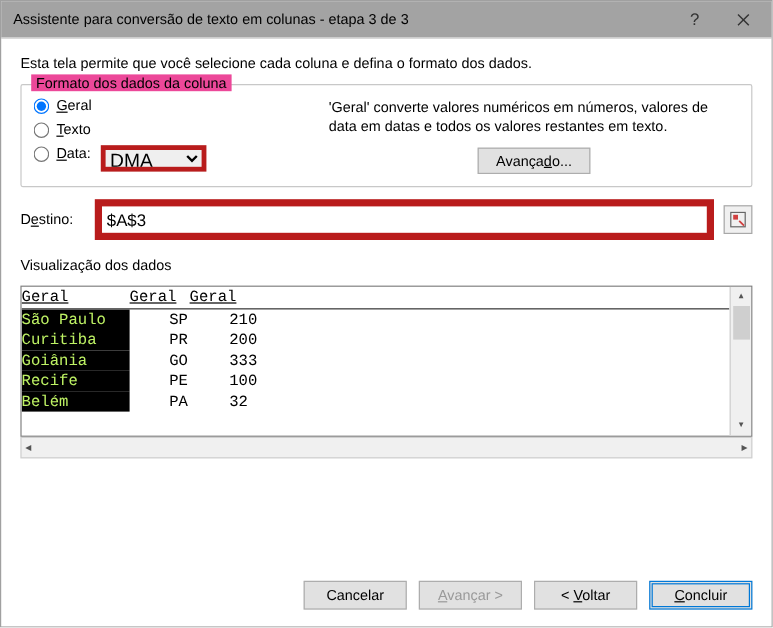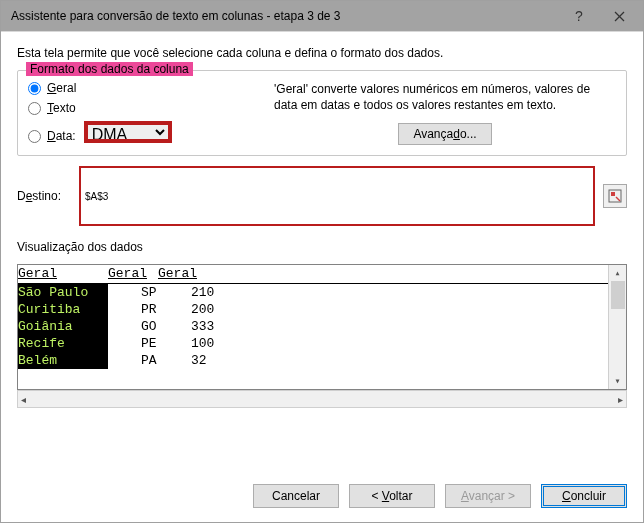--- a/index.html
+++ b/index.html
@@ -75,21 +75,21 @@
     gap: 6px;
   }
   .radio {
     display: flex;
     align-items: center;
     gap: 6px;
   }
   .radio input { margin: 0; }
   .radio-line {
     display: flex;
-    align-items: flex-end;
+    align-items: flex-start;
     gap: 8px;
   }
   select.date-select {
     width: 88px;
     height: 22px;
     font-family: inherit;
     font-size: 16px;
     border: 4px solid #b91c1c;
     background: #efefef;
   }
@@ -115,24 +115,24 @@
   .dest-row {
     display: flex;
     align-items: center;
     gap: 8px;
     margin: 8px 0 14px 0;
   }
   .dest-row .label { width: 54px; }
   .dest-input {
     flex: 1;
     height: 20px;
-    border: 2px solid #b91c1c;
-    padding: 18px 4px;
+    border: 6px solid #b91c1c;
+    padding: 1px 4px;
     font-family: inherit;
-    font-size: 10px;
+    font-size: 14px;
   }
   .refedit-btn {
     width: 22px;
     height: 22px;
     border: 1px solid #a8a8a8;
     background: #f0f0f0;
     display: flex;
     align-items: center;
     justify-content: center;
   }
@@ -330,18 +330,18 @@
     </div>
     <div class="hscroll">
       <div class="arrow">◂</div>
       <div class="arrow">▸</div>
     </div>
 
   </div>
 
   <div class="footer">
     <button class="btn">Cancelar</button>
+    <button class="btn" disabled=""><span class="u">A</span>vançar &gt;</button>
     <button class="btn">&lt; <span class="u">V</span>oltar</button>
-    <button class="btn" disabled=""><span class="u">A</span>vançar &gt;</button>
     <button class="btn default"><span class="u">C</span>oncluir</button>
   </div>
 
 </div>
 
 </body></html>

